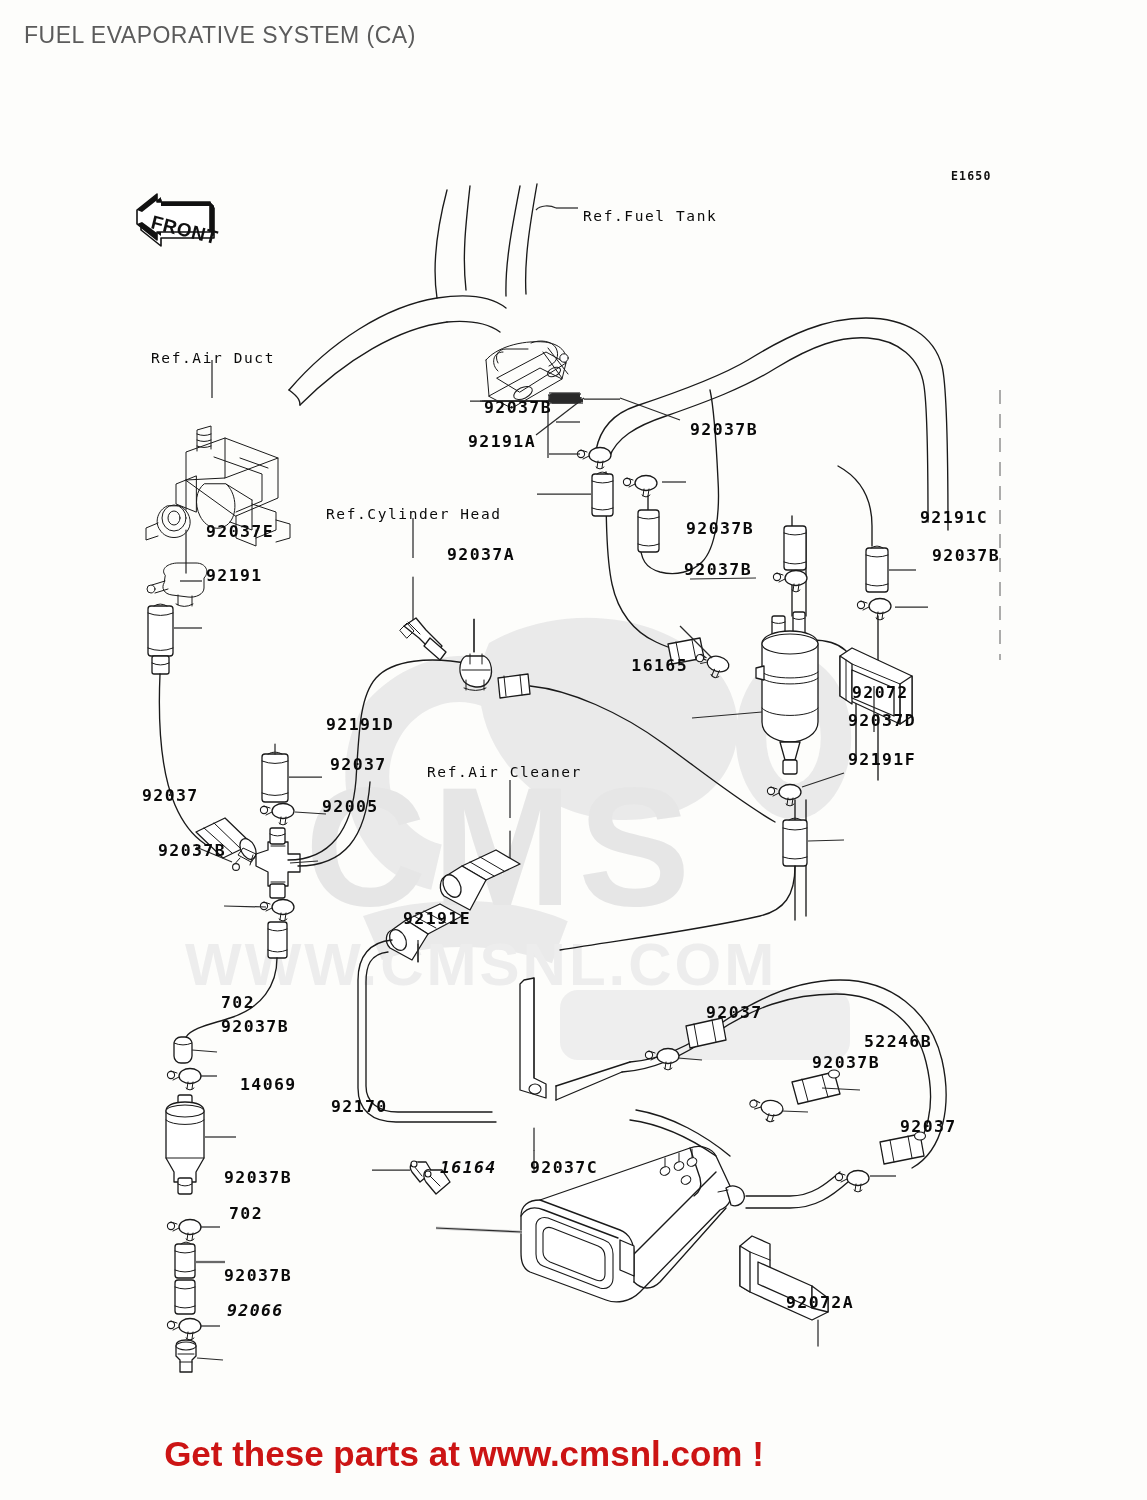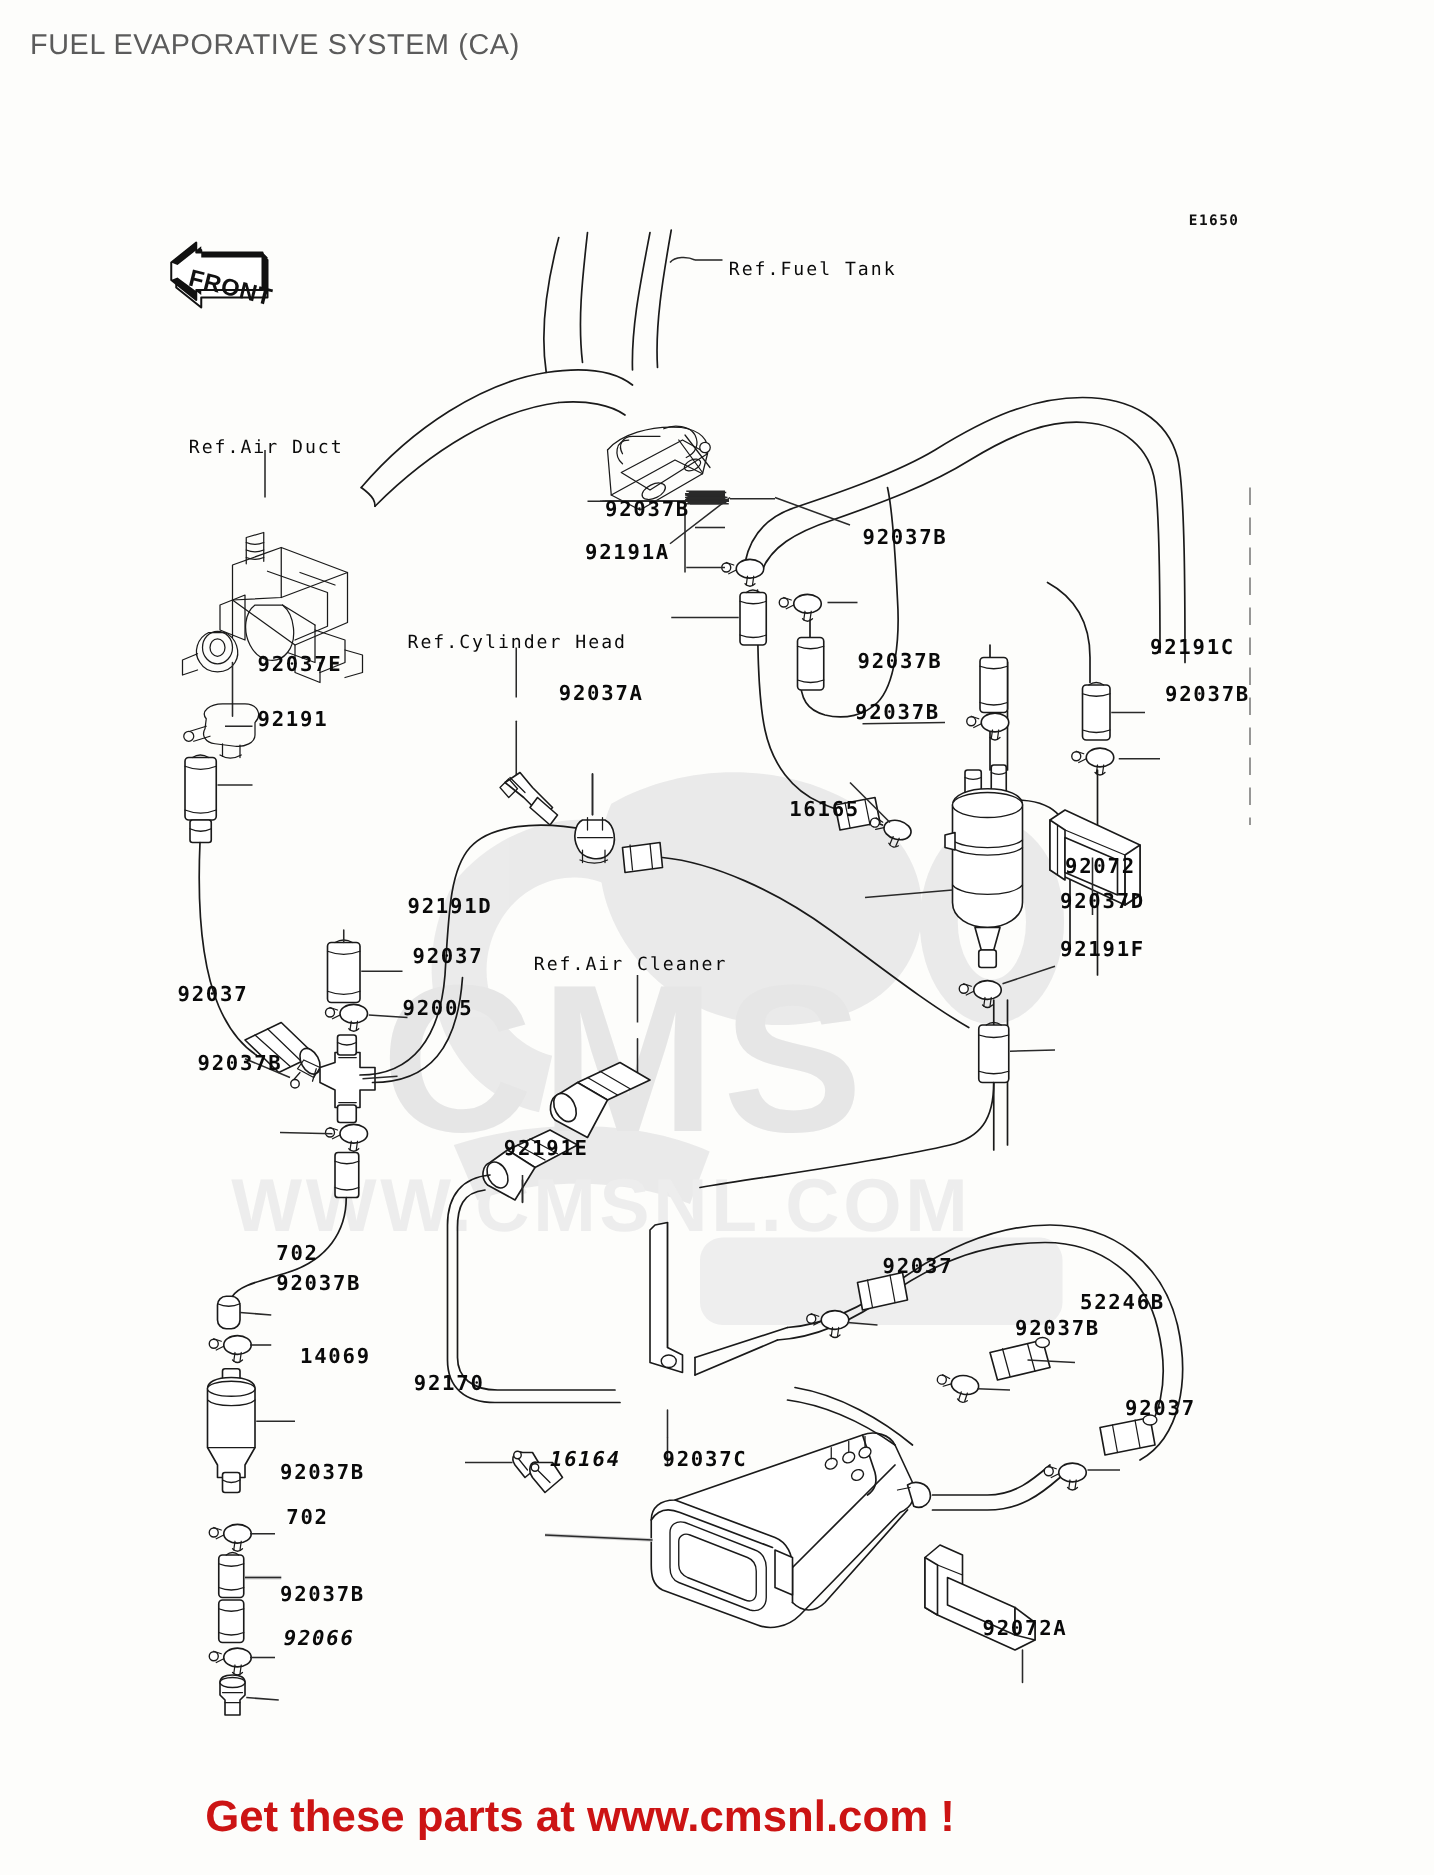--- a/index.html
+++ b/index.html
@@ -817,21 +817,21 @@
       <div class="callout" style="left: 484px; top: 400px;">92037B</div>
       <div class="callout" style="left: 690px; top: 422px;">92037B</div>
       <div class="callout" style="left: 468px; top: 434px;">92191A</div>
       <div class="callout" style="left: 686px; top: 521px;">92037B</div>
       <div class="callout" style="left: 920px; top: 510px;">92191C</div>
       <div class="callout" style="left: 932px; top: 548px;">92037B</div>
       <div class="callout" style="left: 206px; top: 524px;">92037E</div>
       <div class="callout" style="left: 206px; top: 568px;">92191</div>
       <div class="callout" style="left: 447px; top: 547px;">92037A</div>
       <div class="callout" style="left: 684px; top: 562px;">92037B</div>
-      <div class="callout r" style="left: 688px; top: 640px; text-align: right;">16165</div>
+      <div class="callout r" style="left: 688px; top: 658px; text-align: right;">16165</div>
       <div class="callout" style="left: 852px; top: 685px;">92072</div>
       <div class="callout" style="left: 848px; top: 713px;">92037D</div>
       <div class="callout" style="left: 848px; top: 752px;">92191F</div>
       <div class="callout" style="left: 326px; top: 717px;">92191D</div>
       <div class="callout" style="left: 330px; top: 757px;">92037</div>
       <div class="callout" style="left: 142px; top: 788px;">92037</div>
       <div class="callout" style="left: 322px; top: 799px;">92005</div>
       <div class="callout" style="left: 158px; top: 843px;">92037B</div>
       <div class="callout" style="left: 403px; top: 911px;">92191E</div>
       <div class="callout" style="left: 221px; top: 995px;">702</div>

